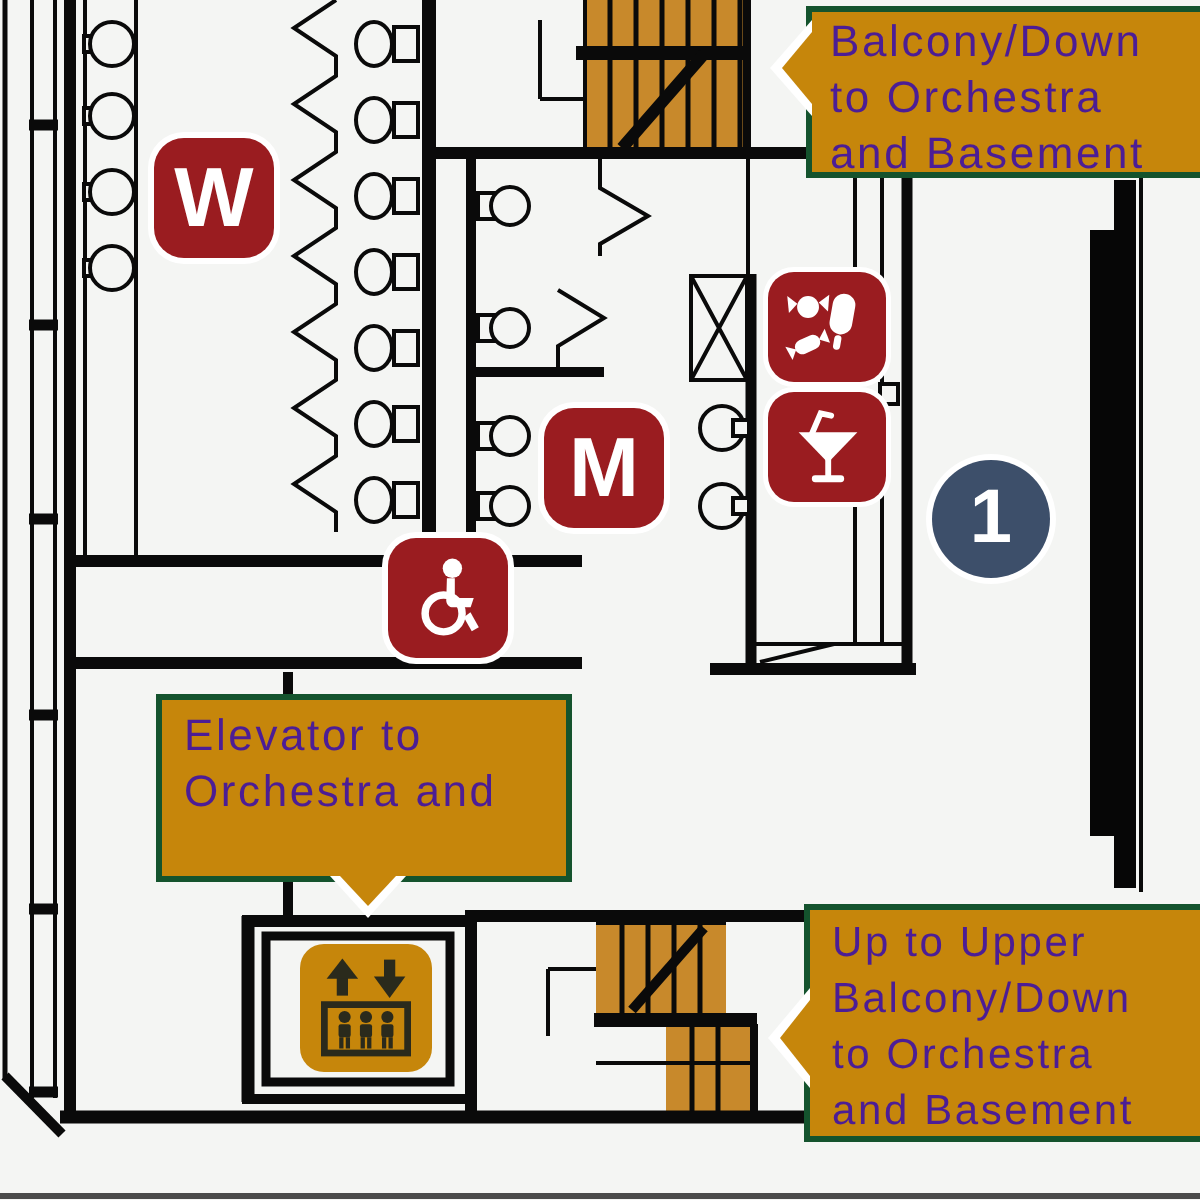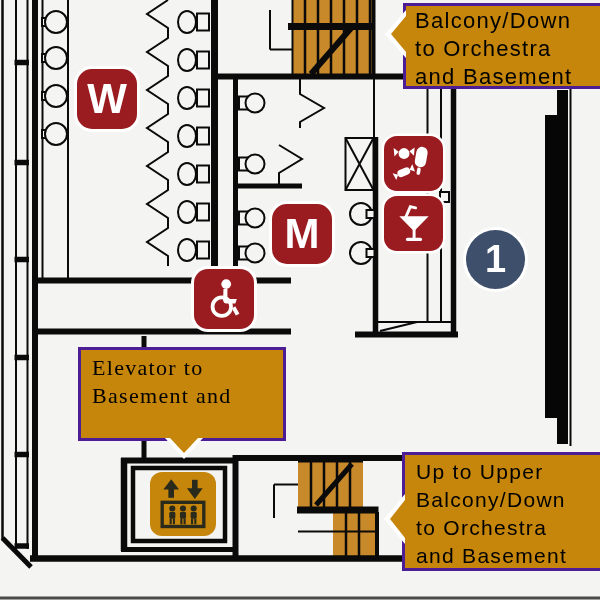--- a/index.html
+++ b/index.html
@@ -21,32 +21,32 @@
     background:#3d4f6a;border-radius:50%;box-shadow:0 0 0 3px rgba(255,255,255,.95);
     color:#fff;font-weight:700;font-size:38px;
   }
   
   .lift-icon{
     position:absolute;z-index:3;display:flex;align-items:center;justify-content:center;
     background:#c6860b;border-radius:12px;
   }
   
   .callout{
-    position:absolute;z-index:4;background:#c6860b;border:3px solid #4c1d95;
-    color:#000000;font-size:22px;line-height:28px;letter-spacing:1.3px;
+    position:absolute;z-index:4;background:#c6860b;border:3px solid #14532d;
+    color:#4c1d95;font-size:22px;line-height:28px;letter-spacing:1.3px;
     box-sizing:border-box;
   }
   .callout .line{display:block;white-space:nowrap;}
   .ptr{position:absolute;width:0;height:0;border:solid transparent;}
   
   #co-balcony{left:403px;top:3px;width:197px;height:86px;border-right:none;padding:1px 0 0 9px;}
   #co-balcony .ptr-outer{left:-21px;top:4px;border-width:24px 21px 24px 0;border-right-color:#fff;}
   #co-balcony .ptr-inner{left:-15px;top:10px;border-width:18px 15px 18px 0;border-right-color:#c6860b;}
   
-  #co-elevator{left:78px;top:347px;width:208px;height:94px;padding:4px 0 0 11px;font-family:Liberation Serif, serif;}
+  #co-elevator{left:78px;top:347px;width:208px;height:94px;padding:4px 0 0 11px;}
   #co-elevator .ptr-outer{bottom:-21px;left:84px;border-width:21px 19px 0 19px;border-top-color:#fff;}
   #co-elevator .ptr-inner{bottom:-15px;left:89px;border-width:15px 14px 0 14px;border-top-color:#c6860b;}
   
   #co-upper{left:402px;top:452px;width:198px;height:119px;border-right:none;padding:3px 2px 0 11px;font-size:21px;}
   #co-upper .ptr-outer{left:-21px;top:39px;border-width:25px 21px 25px 0;border-right-color:#fff;}
   #co-upper .ptr-inner{left:-15px;top:45px;border-width:19px 15px 19px 0;border-right-color:#c6860b;}
 </style>
 </head>
 <body>
 
@@ -287,21 +287,21 @@
     <span class="ptr ptr-inner"></span>
     <span class="line">Balcony/Down</span>
     <span class="line">to Orchestra</span>
     <span class="line">and Basement</span>
   </div>
 
   <div class="callout" id="co-elevator">
     <span class="ptr ptr-outer"></span>
     <span class="ptr ptr-inner"></span>
     <span class="line">Elevator to</span>
-    <span class="line">Basement and</span>
+    <span class="line">Orchestra and</span>
   </div>
 
   <div class="callout" id="co-upper">
     <span class="ptr ptr-outer"></span>
     <span class="ptr ptr-inner"></span>
     <span class="line">Up to Upper</span>
     <span class="line">Balcony/Down</span>
     <span class="line">to Orchestra</span>
     <span class="line">and Basement</span>
   </div>

